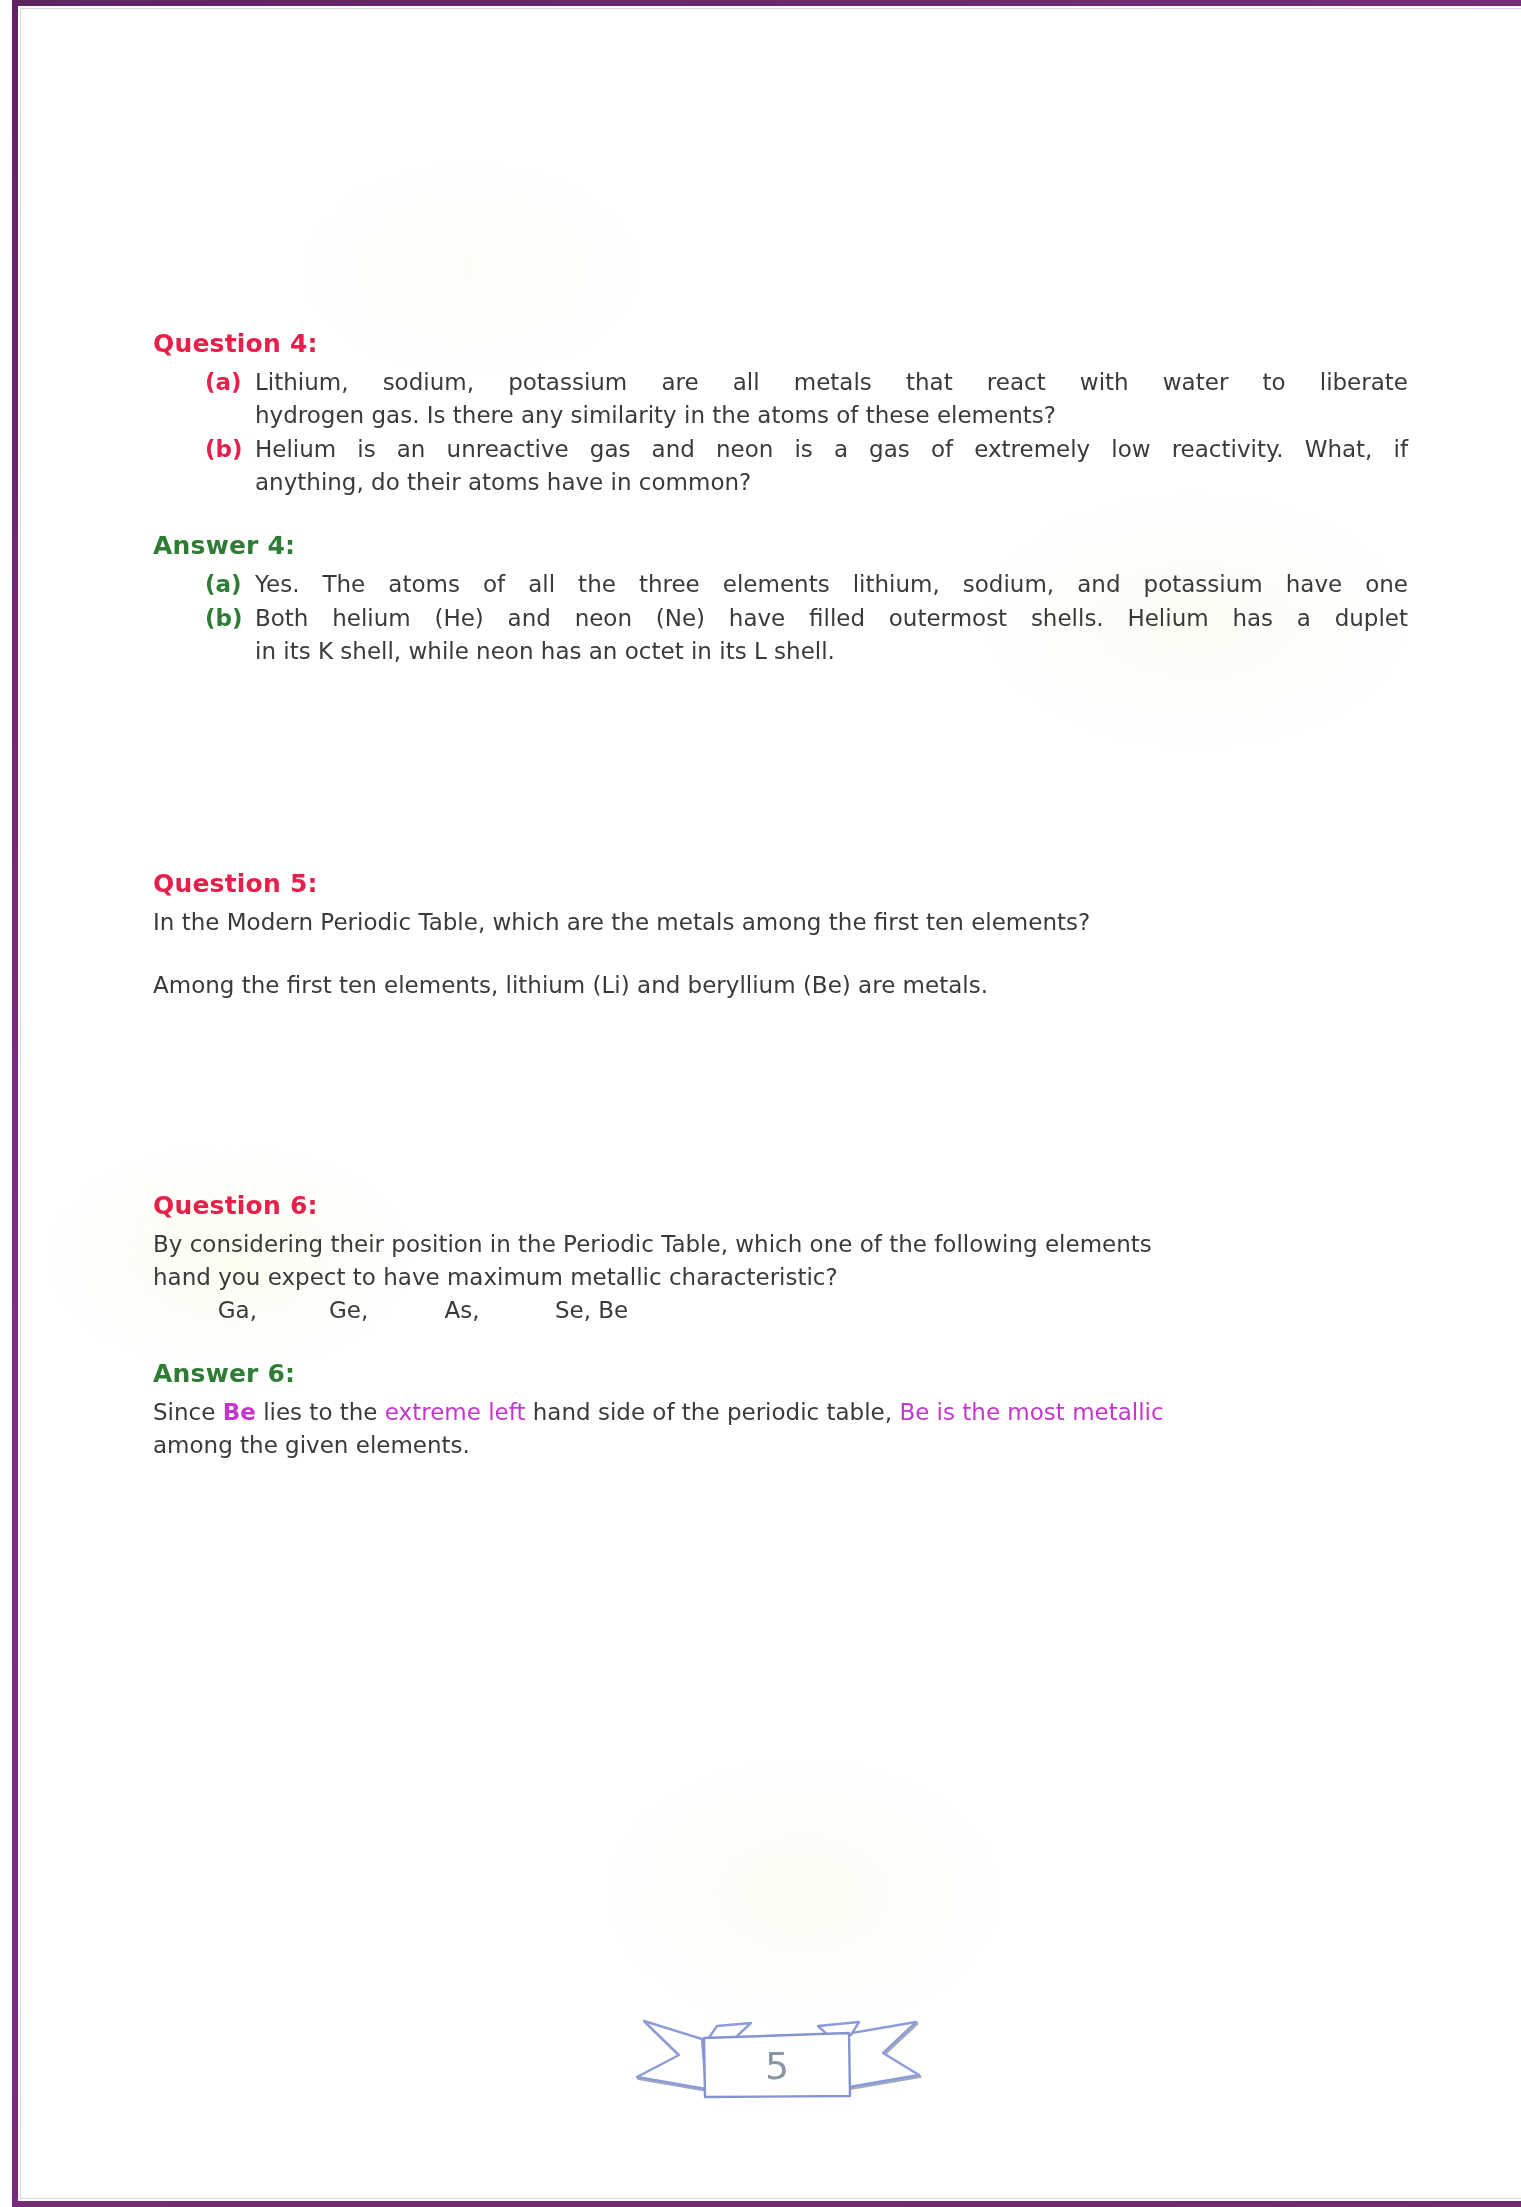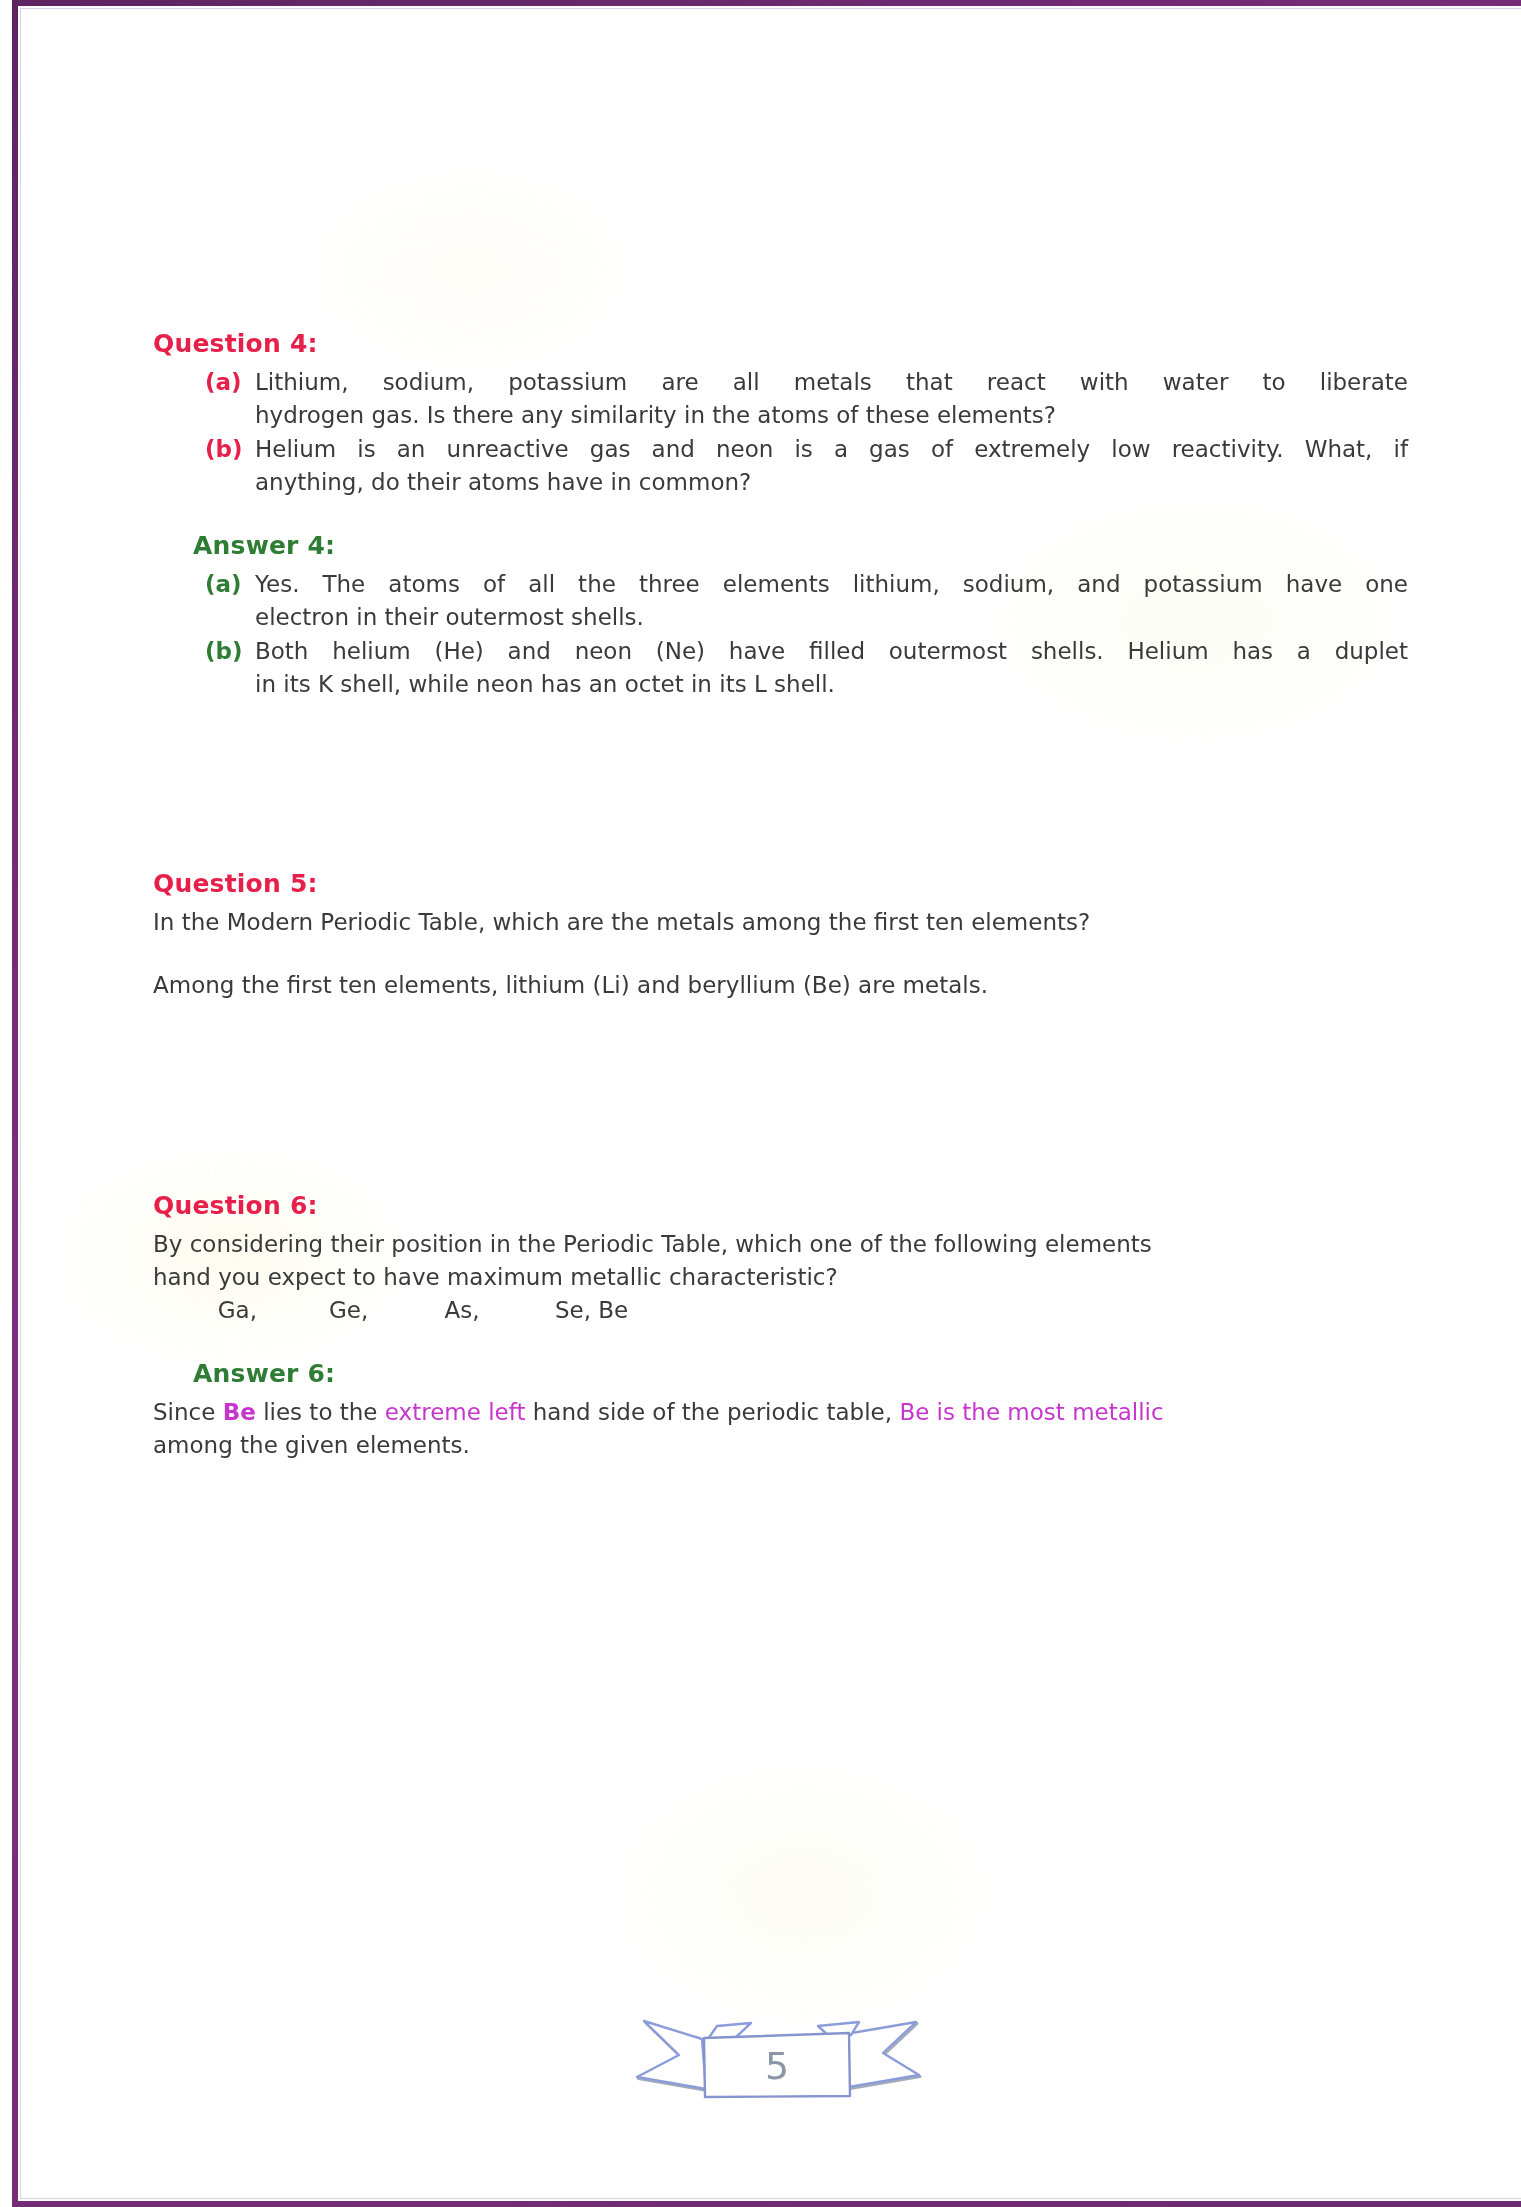--- a/index.html
+++ b/index.html
@@ -26,21 +26,21 @@
     position: absolute; left: 2px; top: 2px; right: 2px; bottom: 2px;
     border: 1px solid #ded0e6;
     pointer-events: none;
   }
   .block { position: absolute; left: 135px; width: 1255px; color: #3a3a3a; }
   .q-head, .a-head {
     font-size: 25px; font-weight: bold; line-height: 32px; margin-bottom: 6px;
     letter-spacing: 0.2px;
   }
   .q-head { color: #e6204a; }
-  .a-head { color: #2f7c35; margin-left: 40px; }
+  .a-head { color: #2f7c35; }
   .line { font-size: 23px; line-height: 33px; }
   .line.j { text-align: justify; text-align-last: justify; }
   .item { display: flex; align-items: flex-start; margin-top: 1px; }
   .item .label {
     flex: 0 0 50px; margin-left: 52px;
     font-size: 23px; font-weight: bold; line-height: 33px;
   }
   .item .label.red { color: #e6204a; }
   .item .label.green { color: #2f7c35; }
   .item .item-text { flex: 1 1 auto; min-width: 0; }
@@ -79,21 +79,20 @@
       </div>
     </div>
   </section>
 
   <section class="block" style="top:524px">
     <h2 class="a-head">Answer 4:</h2>
     <div class="item">
       <span class="label green">(a)</span>
       <div class="item-text">
         <div class="line j">Yes. The atoms of all the three elements lithium, sodium, and potassium have one</div>
-        <div class="line">electron in their outermost shells.</div>
       </div>
     </div>
     <div class="item">
       <span class="label green">(b)</span>
       <div class="item-text">
         <div class="line j">Both helium (He) and neon (Ne) have filled outermost shells. Helium has a duplet</div>
         <div class="line">in its K shell, while neon has an octet in its L shell.</div>
       </div>
     </div>
   </section>

